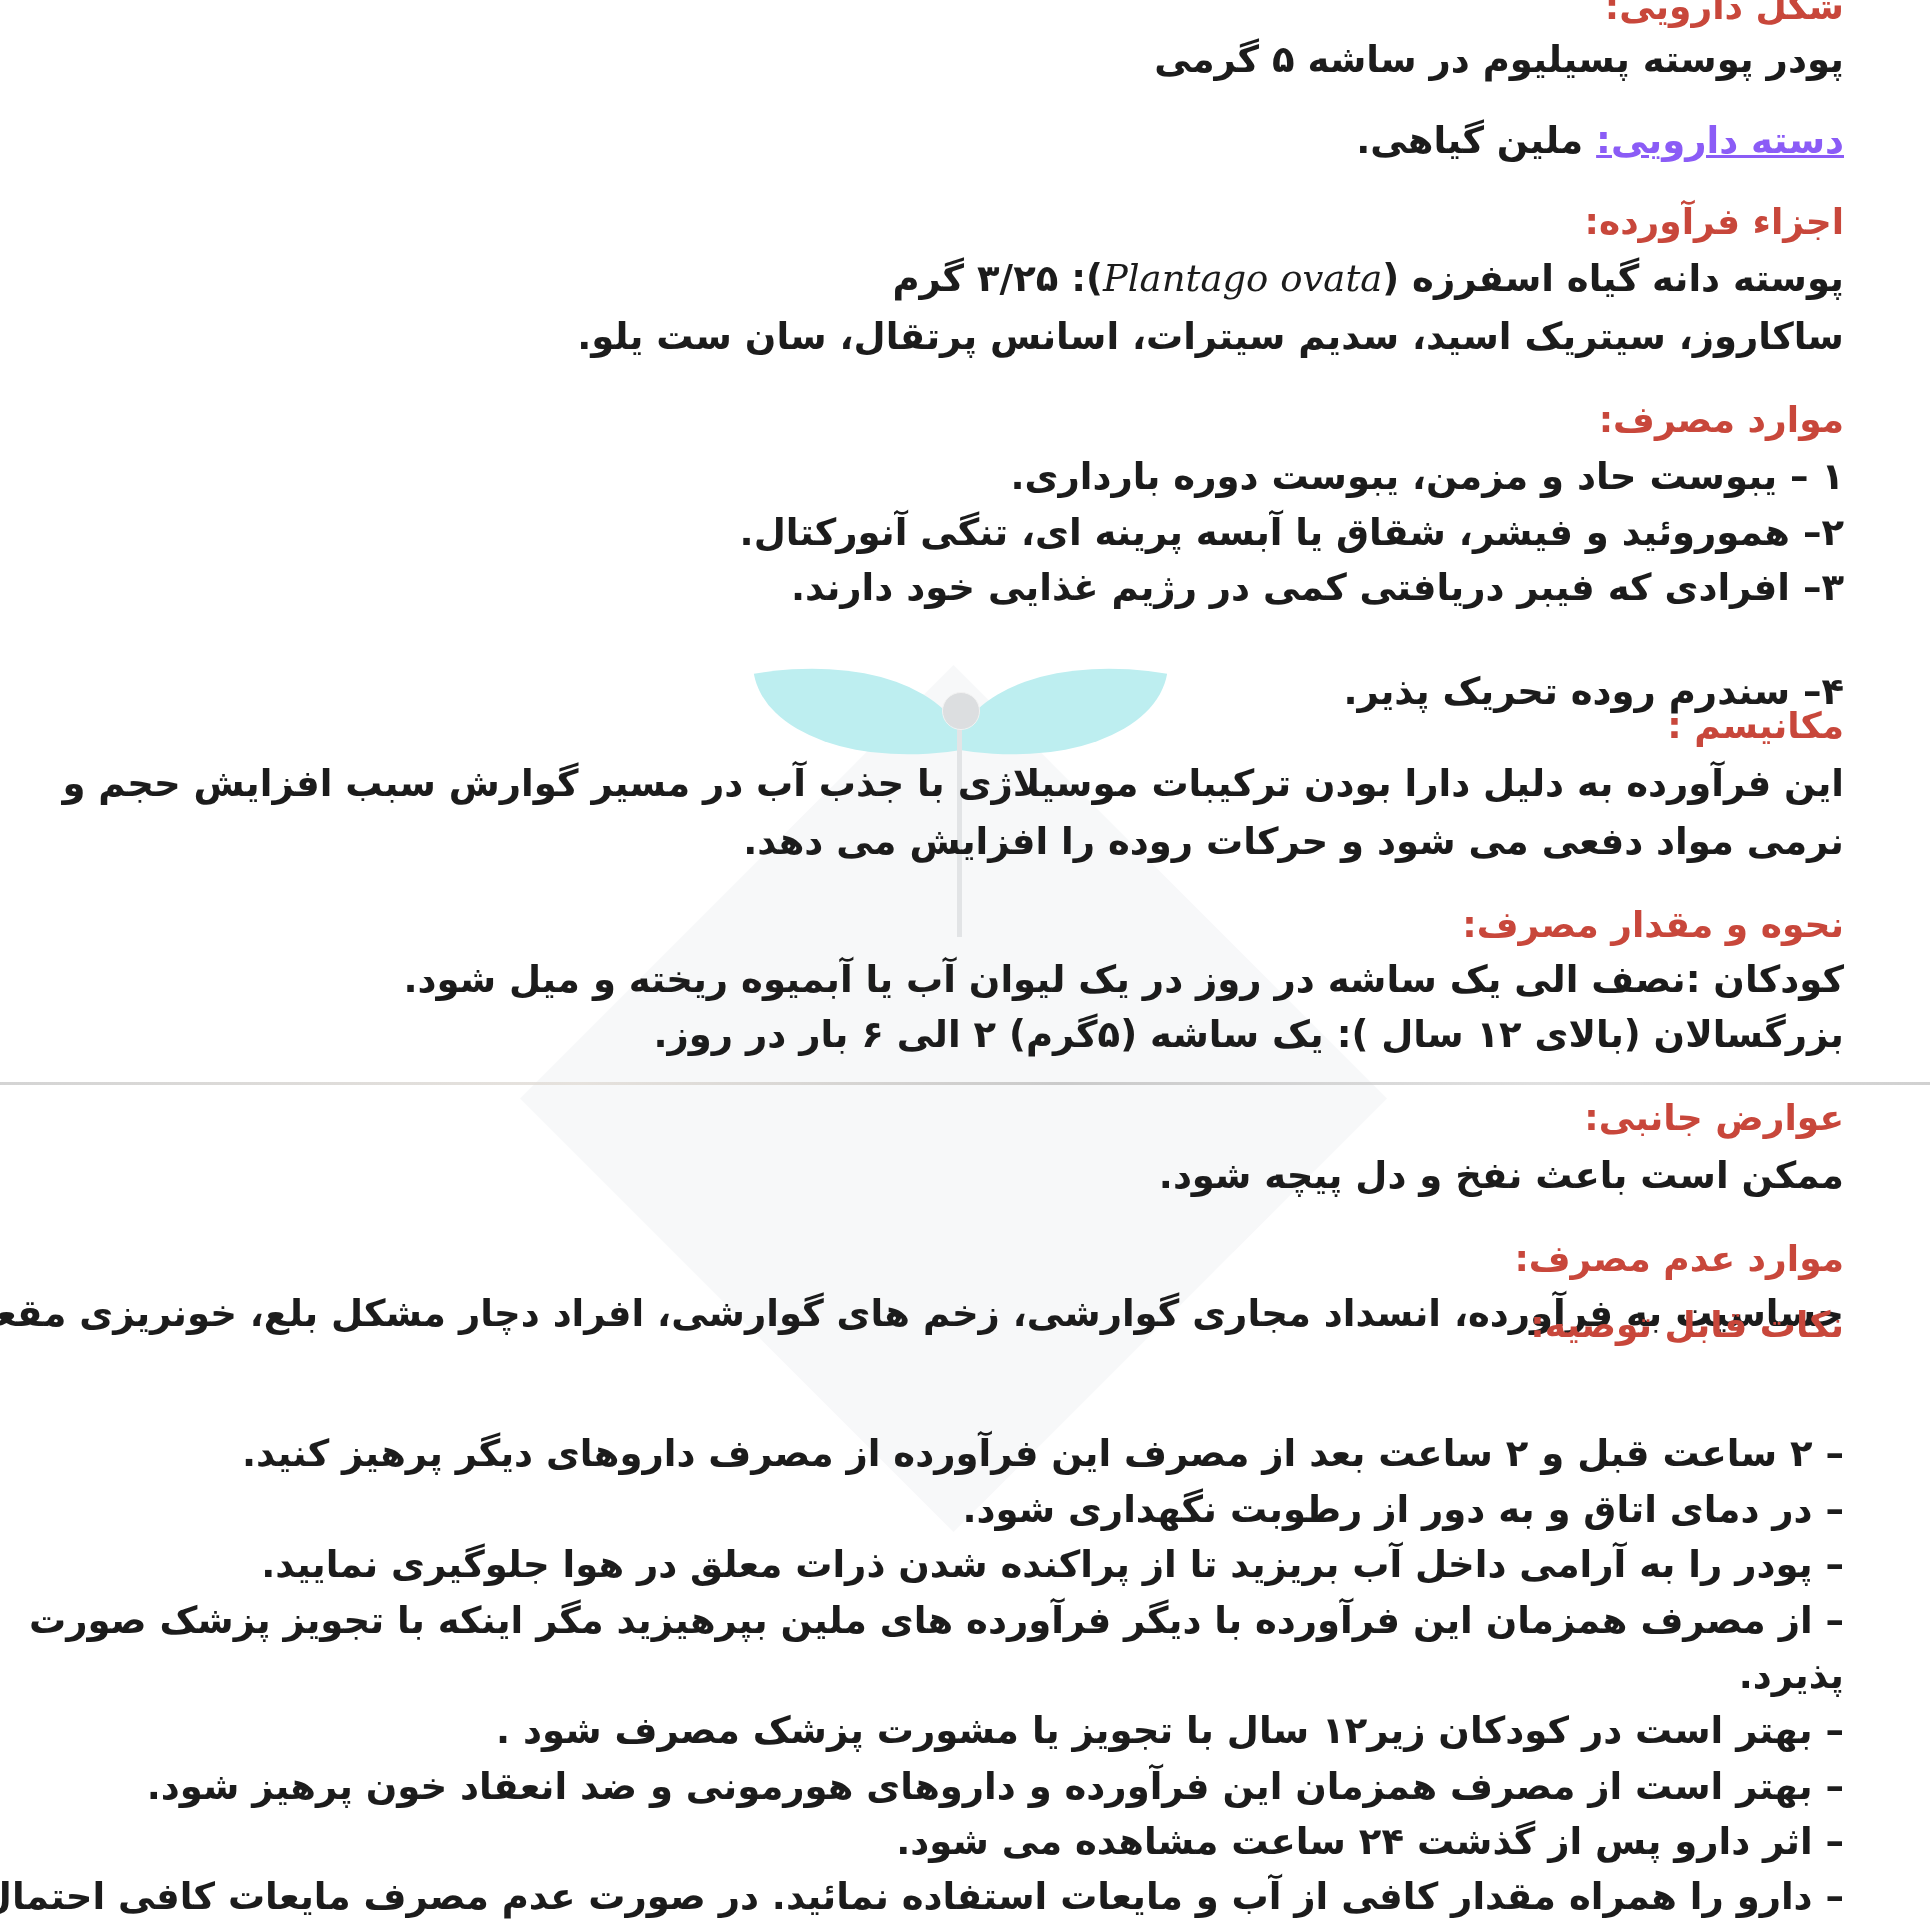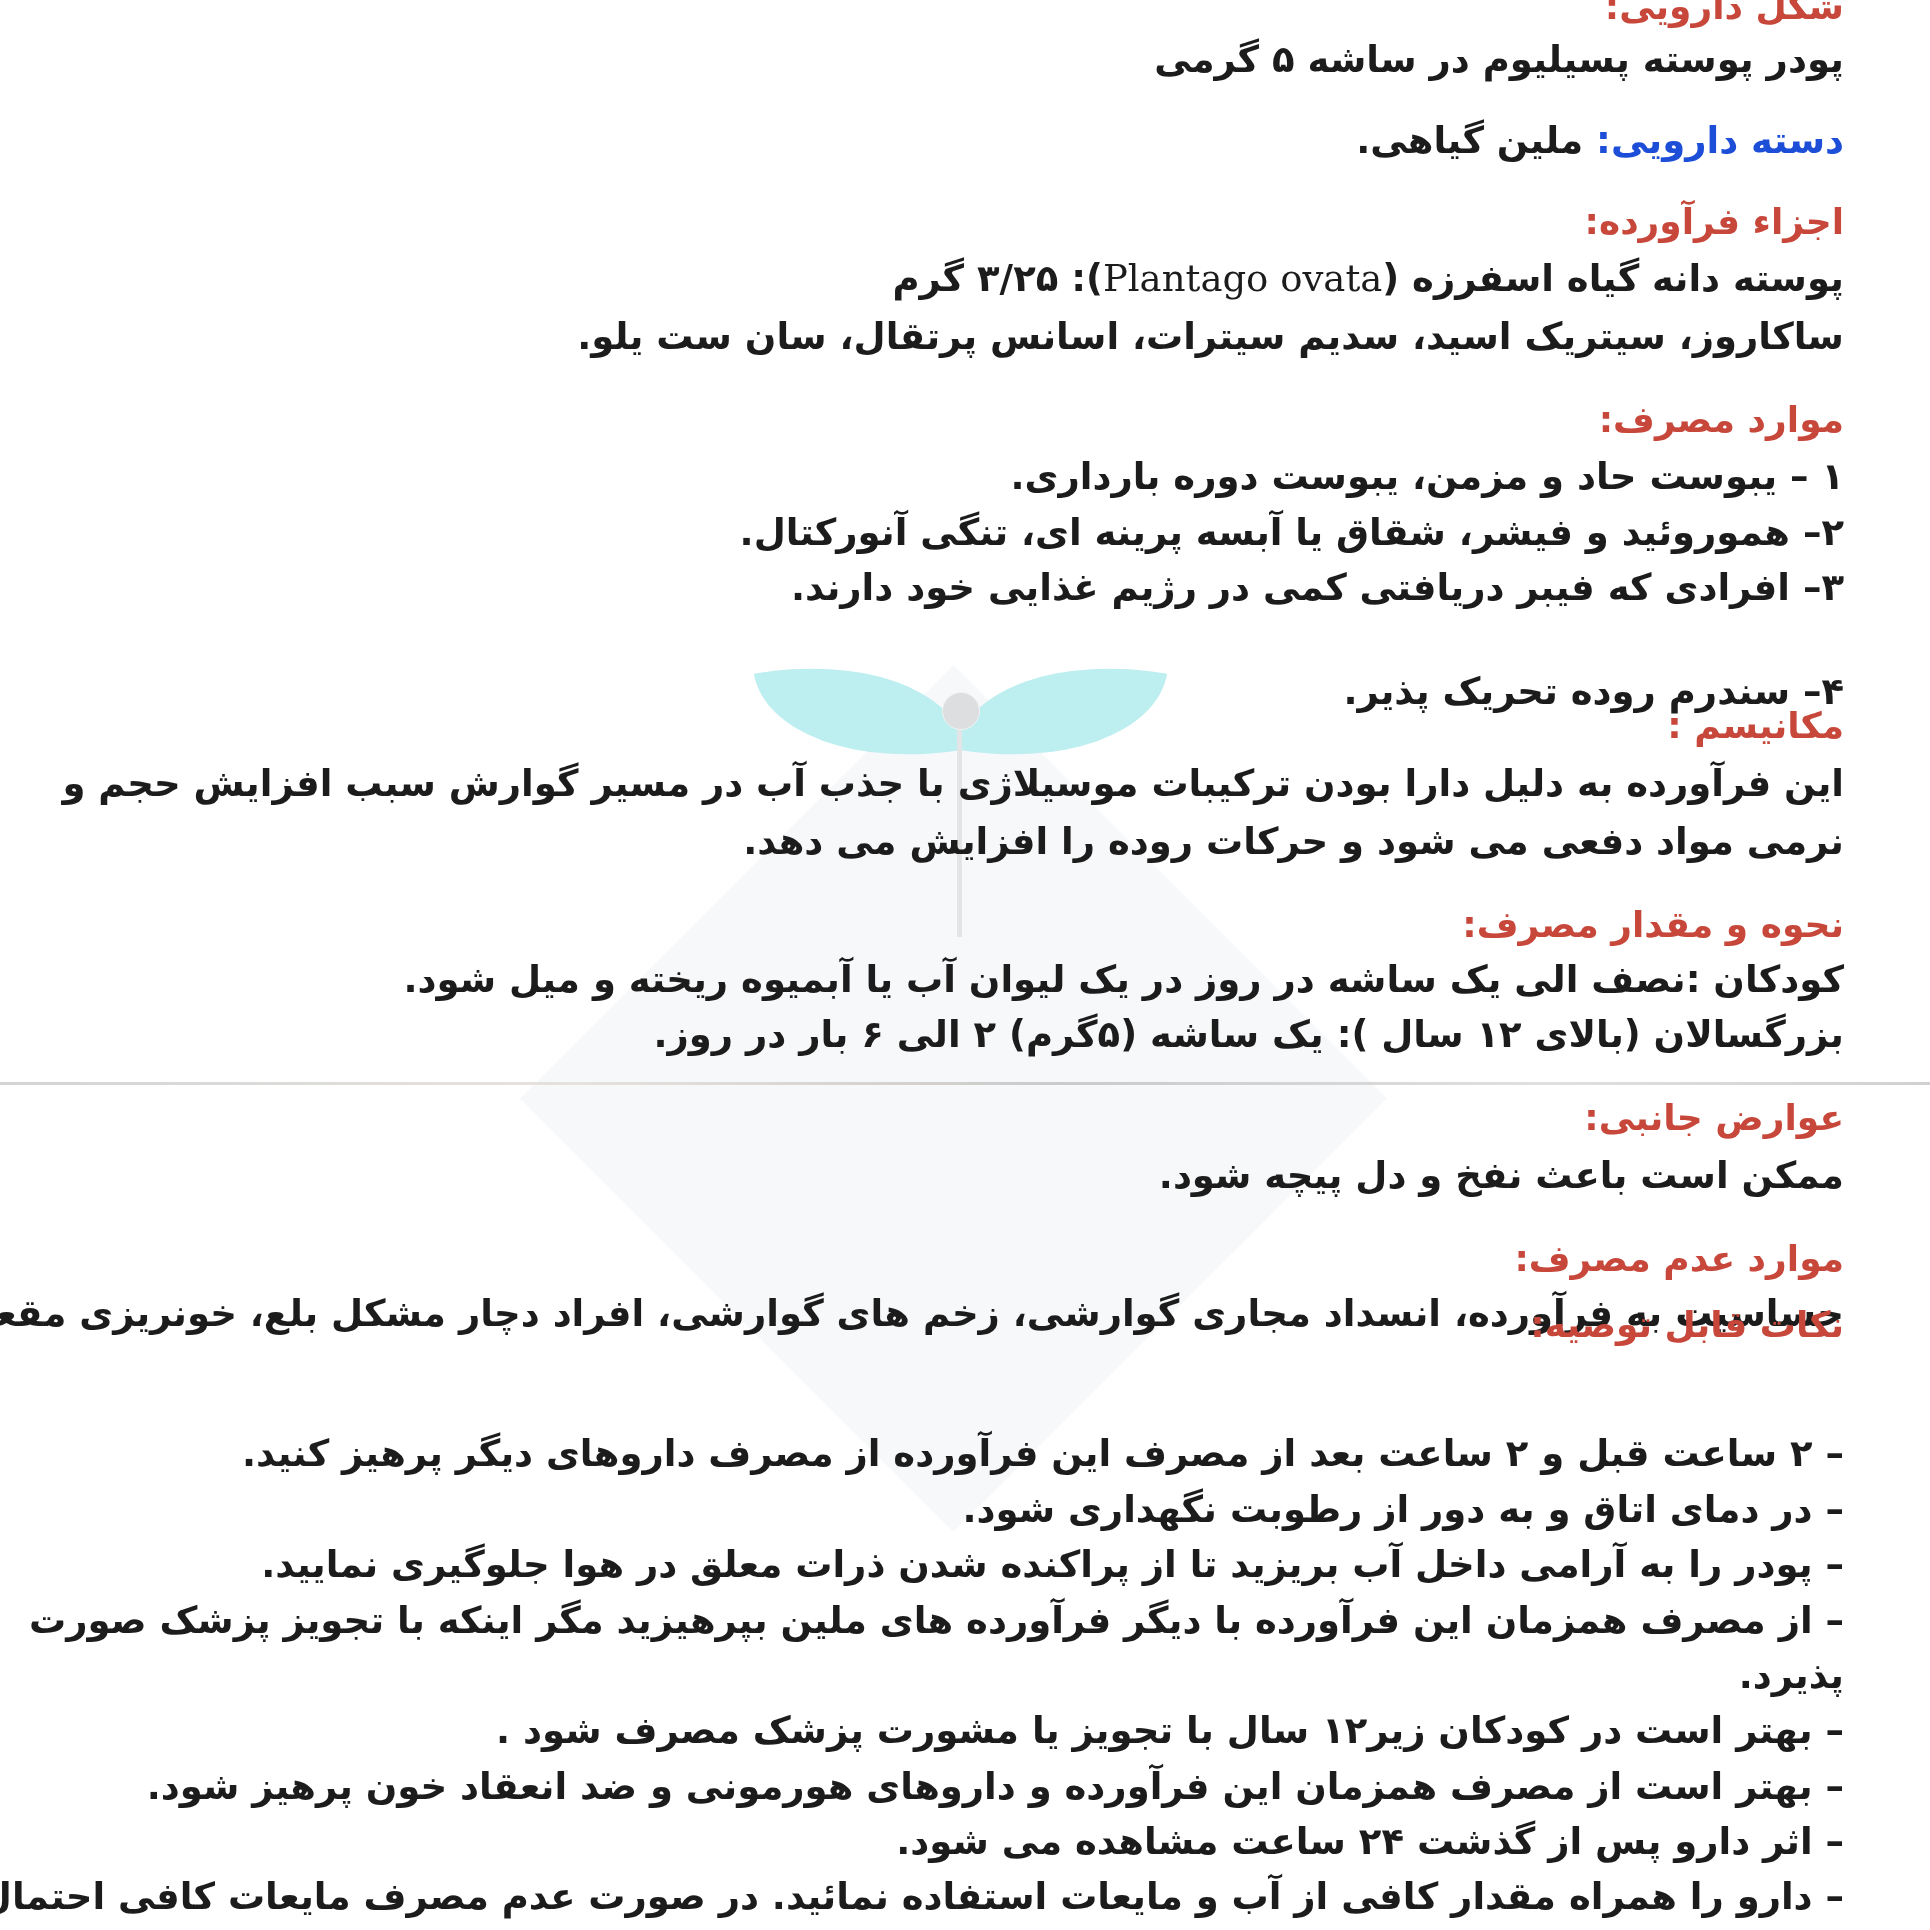--- a/index.html
+++ b/index.html
@@ -37,22 +37,22 @@
     background: linear-gradient(90deg,#c9c9c9 0%,#e1dcd6 30%,#bfbfbf 55%,#d8d8d8 80%,#c5c5c5 100%);
     opacity: 0.8;
   }
   
   .doc { position: absolute; left: 77px; top: 0; width: 1767px; direction: rtl; text-align: right; }
   .ln {
     position: absolute; right: 0; white-space: nowrap;
     font-size: 37px; font-weight: bold; color: #1c1c1c; line-height: 51px;
   }
   .hd { color: #c8473b; font-size: 36px; }
-  .inline-h { color: #1d4ed8; }
-  .latin { font-family: "DejaVu Serif", serif; font-weight: normal; }
+  .inline-h { color: #8b5cf6; text-decoration: underline; }
+  .latin { font-family: "DejaVu Serif", serif; font-style: italic; font-weight: normal; }
 </style>
 </head>
 <body>
 
 <div class="page">
 
   <div class="wm" style="inset:0;">
     <div class="wm-diamond"></div>
     <div class="wm-leaf l"></div>
     <div class="wm-leaf r"></div>

